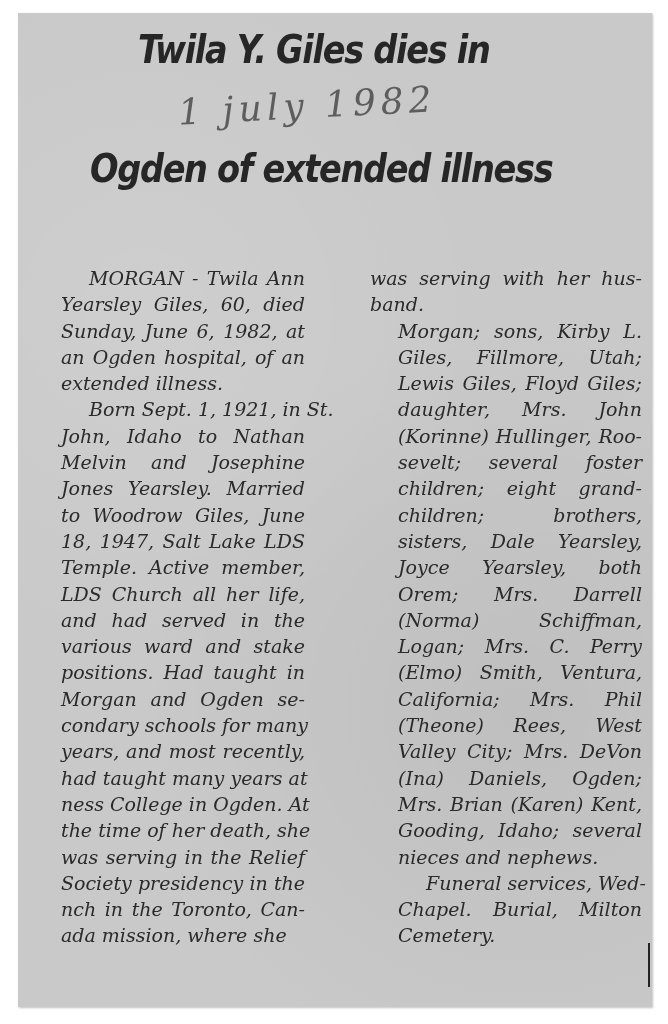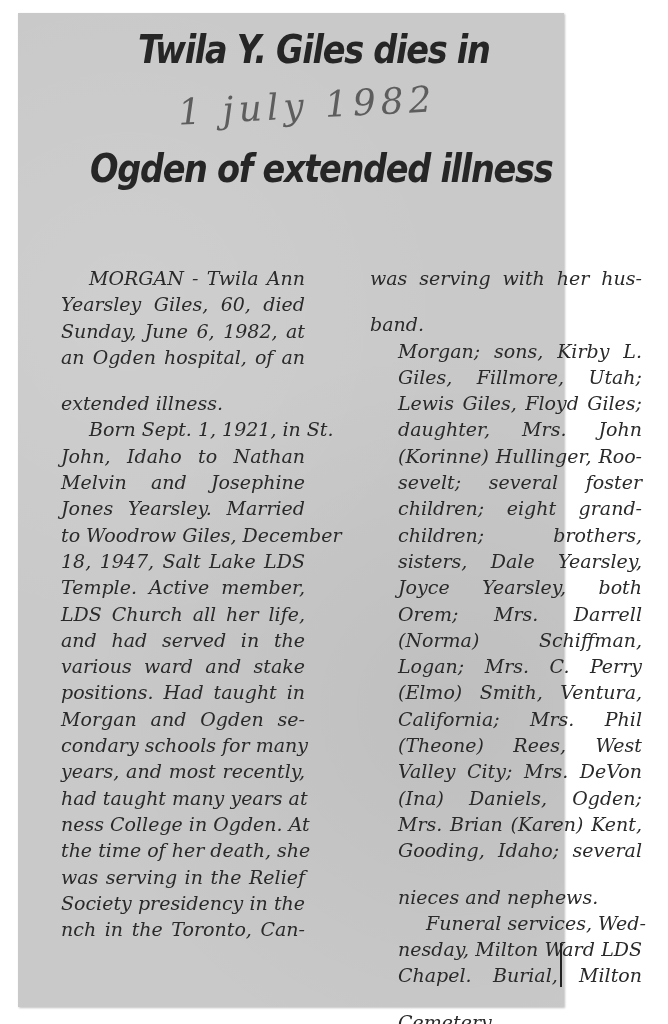--- a/index.html
+++ b/index.html
@@ -3,21 +3,21 @@
   <meta charset="utf-8">
   <style>
     html, body { margin: 0; padding: 0; }
     body {
       width: 668px; height: 1024px; background: #ffffff;
       position: relative; overflow: hidden;
       font-family: "DejaVu Serif", serif;
     }
     .clipping {
       position: absolute; left: 18px; top: 13px;
-      width: 546px; height: 994px;
+      width: 634px; height: 994px;
       background: #c9c9c9;
       background-image:
         radial-gradient(circle at 20% 30%, rgba(255,255,255,0.10), transparent 40%),
         radial-gradient(circle at 80% 70%, rgba(0,0,0,0.05), transparent 45%);
       box-shadow: 1px 1px 2px rgba(0,0,0,0.25);
     }
     .clipping::after {
       content: ""; position: absolute; right: 2px; top: 930px;
       width: 2px; height: 44px; background: #222;
     }
@@ -37,21 +37,21 @@
     .column {
       position: absolute; top: 252px; width: 272px;
       font-size: 19px; line-height: 26.3px; color: #2a2a2a;
       text-align: justify; hyphens: none; font-style: italic;
     }
     .column.left { left: 15px; }
     .column.right { left: 352px; }
     .para { margin: 0; text-indent: 28px; }
     .para.noindent { text-indent: 0; }
     .line { display: block; text-align: justify; text-align-last: justify; white-space: nowrap; overflow: visible; }
-    .line.last { text-align-last: left; margin-top: 20px; }
+    .line.last { text-align-last: left; }
   </style>
 </head>
 <body>
 
 <div class="clipping">
   <div class="headline line1">Twila Y. Giles dies in</div>
   <div class="handwritten">1 july 1982</div>
   <div class="headline line2">Ogden of extended illness</div>
 
   <div class="column left" id="col-left">
@@ -60,36 +60,37 @@
         <span class="line">Yearsley Giles, 60, died</span>
         <span class="line">Sunday, June 6, 1982, at</span>
         <span class="line">an Ogden hospital, of an</span>
         <span class="line last">extended illness.</span>
       </div>
       <div class="para">
         <span class="line" style="padding-left: 28px;">Born Sept. 1, 1921, in St.</span>
         <span class="line">John, Idaho to Nathan</span>
         <span class="line">Melvin and Josephine</span>
         <span class="line">Jones Yearsley. Married</span>
-        <span class="line">to Woodrow Giles, December</span>
+        <span class="line">to Woodrow Giles, June</span>
         <span class="line">18, 1947, Salt Lake LDS</span>
         <span class="line">Temple. Active member,</span>
         <span class="line">LDS Church all her life,</span>
         <span class="line">and had served in the</span>
         <span class="line">various ward and stake</span>
         <span class="line">positions. Had taught in</span>
         <span class="line">Morgan and Ogden se-</span>
         <span class="line">condary schools for many</span>
         <span class="line">years, and most recently,</span>
         <span class="line">had taught many years at</span>
         <span class="line">ness College in Ogden. At</span>
         <span class="line">the time of her death, she</span>
         <span class="line">was serving in the Relief</span>
         <span class="line">Society presidency in the</span>
         <span class="line">nch in the Toronto, Can-</span>
+        <span class="line last">ada mission, where she</span>
       </div>
     </div>
   <div class="column right" id="col-right">
       <div class="para noindent">
         <span class="line">was serving with her hus-</span>
         <span class="line last">band.</span>
       </div>
       <div class="para">
         <span class="line">Morgan; sons, Kirby L.</span>
         <span class="line">Giles, Fillmore, Utah;</span>
@@ -108,18 +109,17 @@
         <span class="line">California; Mrs. Phil</span>
         <span class="line">(Theone) Rees, West</span>
         <span class="line">Valley City; Mrs. DeVon</span>
         <span class="line">(Ina) Daniels, Ogden;</span>
         <span class="line">Mrs. Brian (Karen) Kent,</span>
         <span class="line">Gooding, Idaho; several</span>
         <span class="line last">nieces and nephews.</span>
       </div>
       <div class="para">
         <span class="line" style="padding-left: 28px;">Funeral services, Wed-</span>
-        <span class="line">nesday, Milton Ward LDS</span>
         <span class="line">Chapel. Burial, Milton</span>
         <span class="line last">Cemetery.</span>
       </div>
     </div>
 </div>
 
 </body></html>

